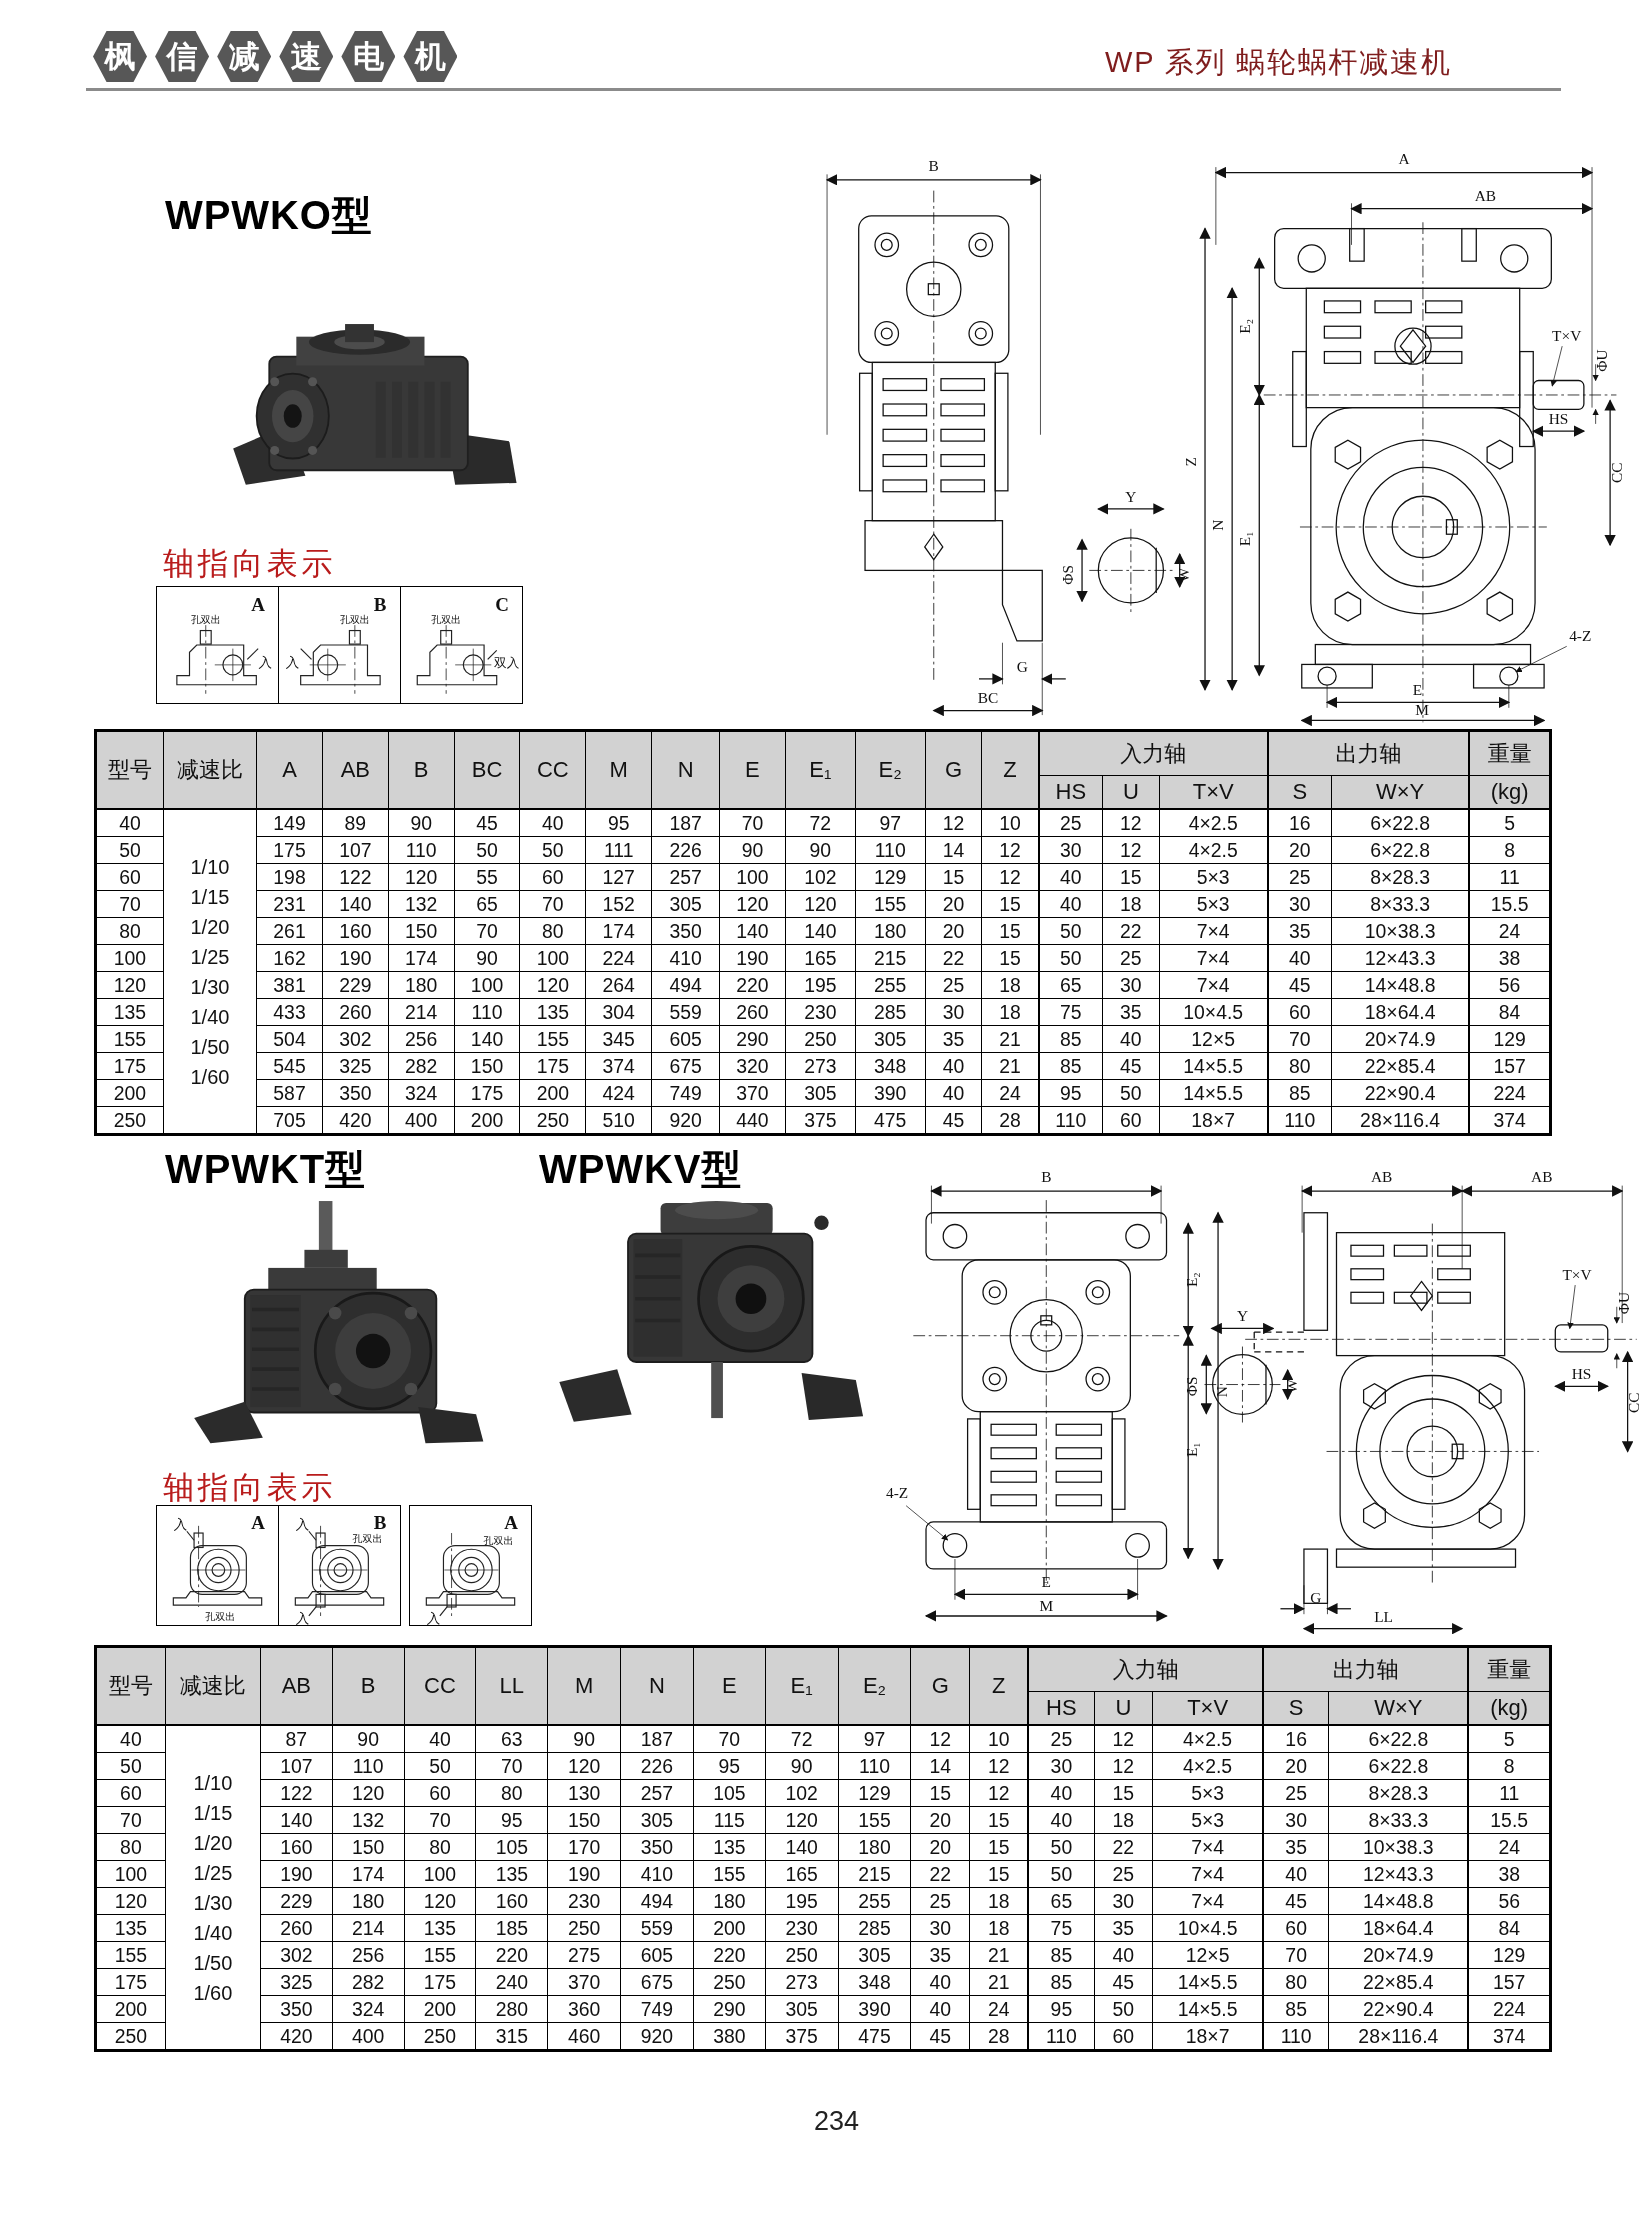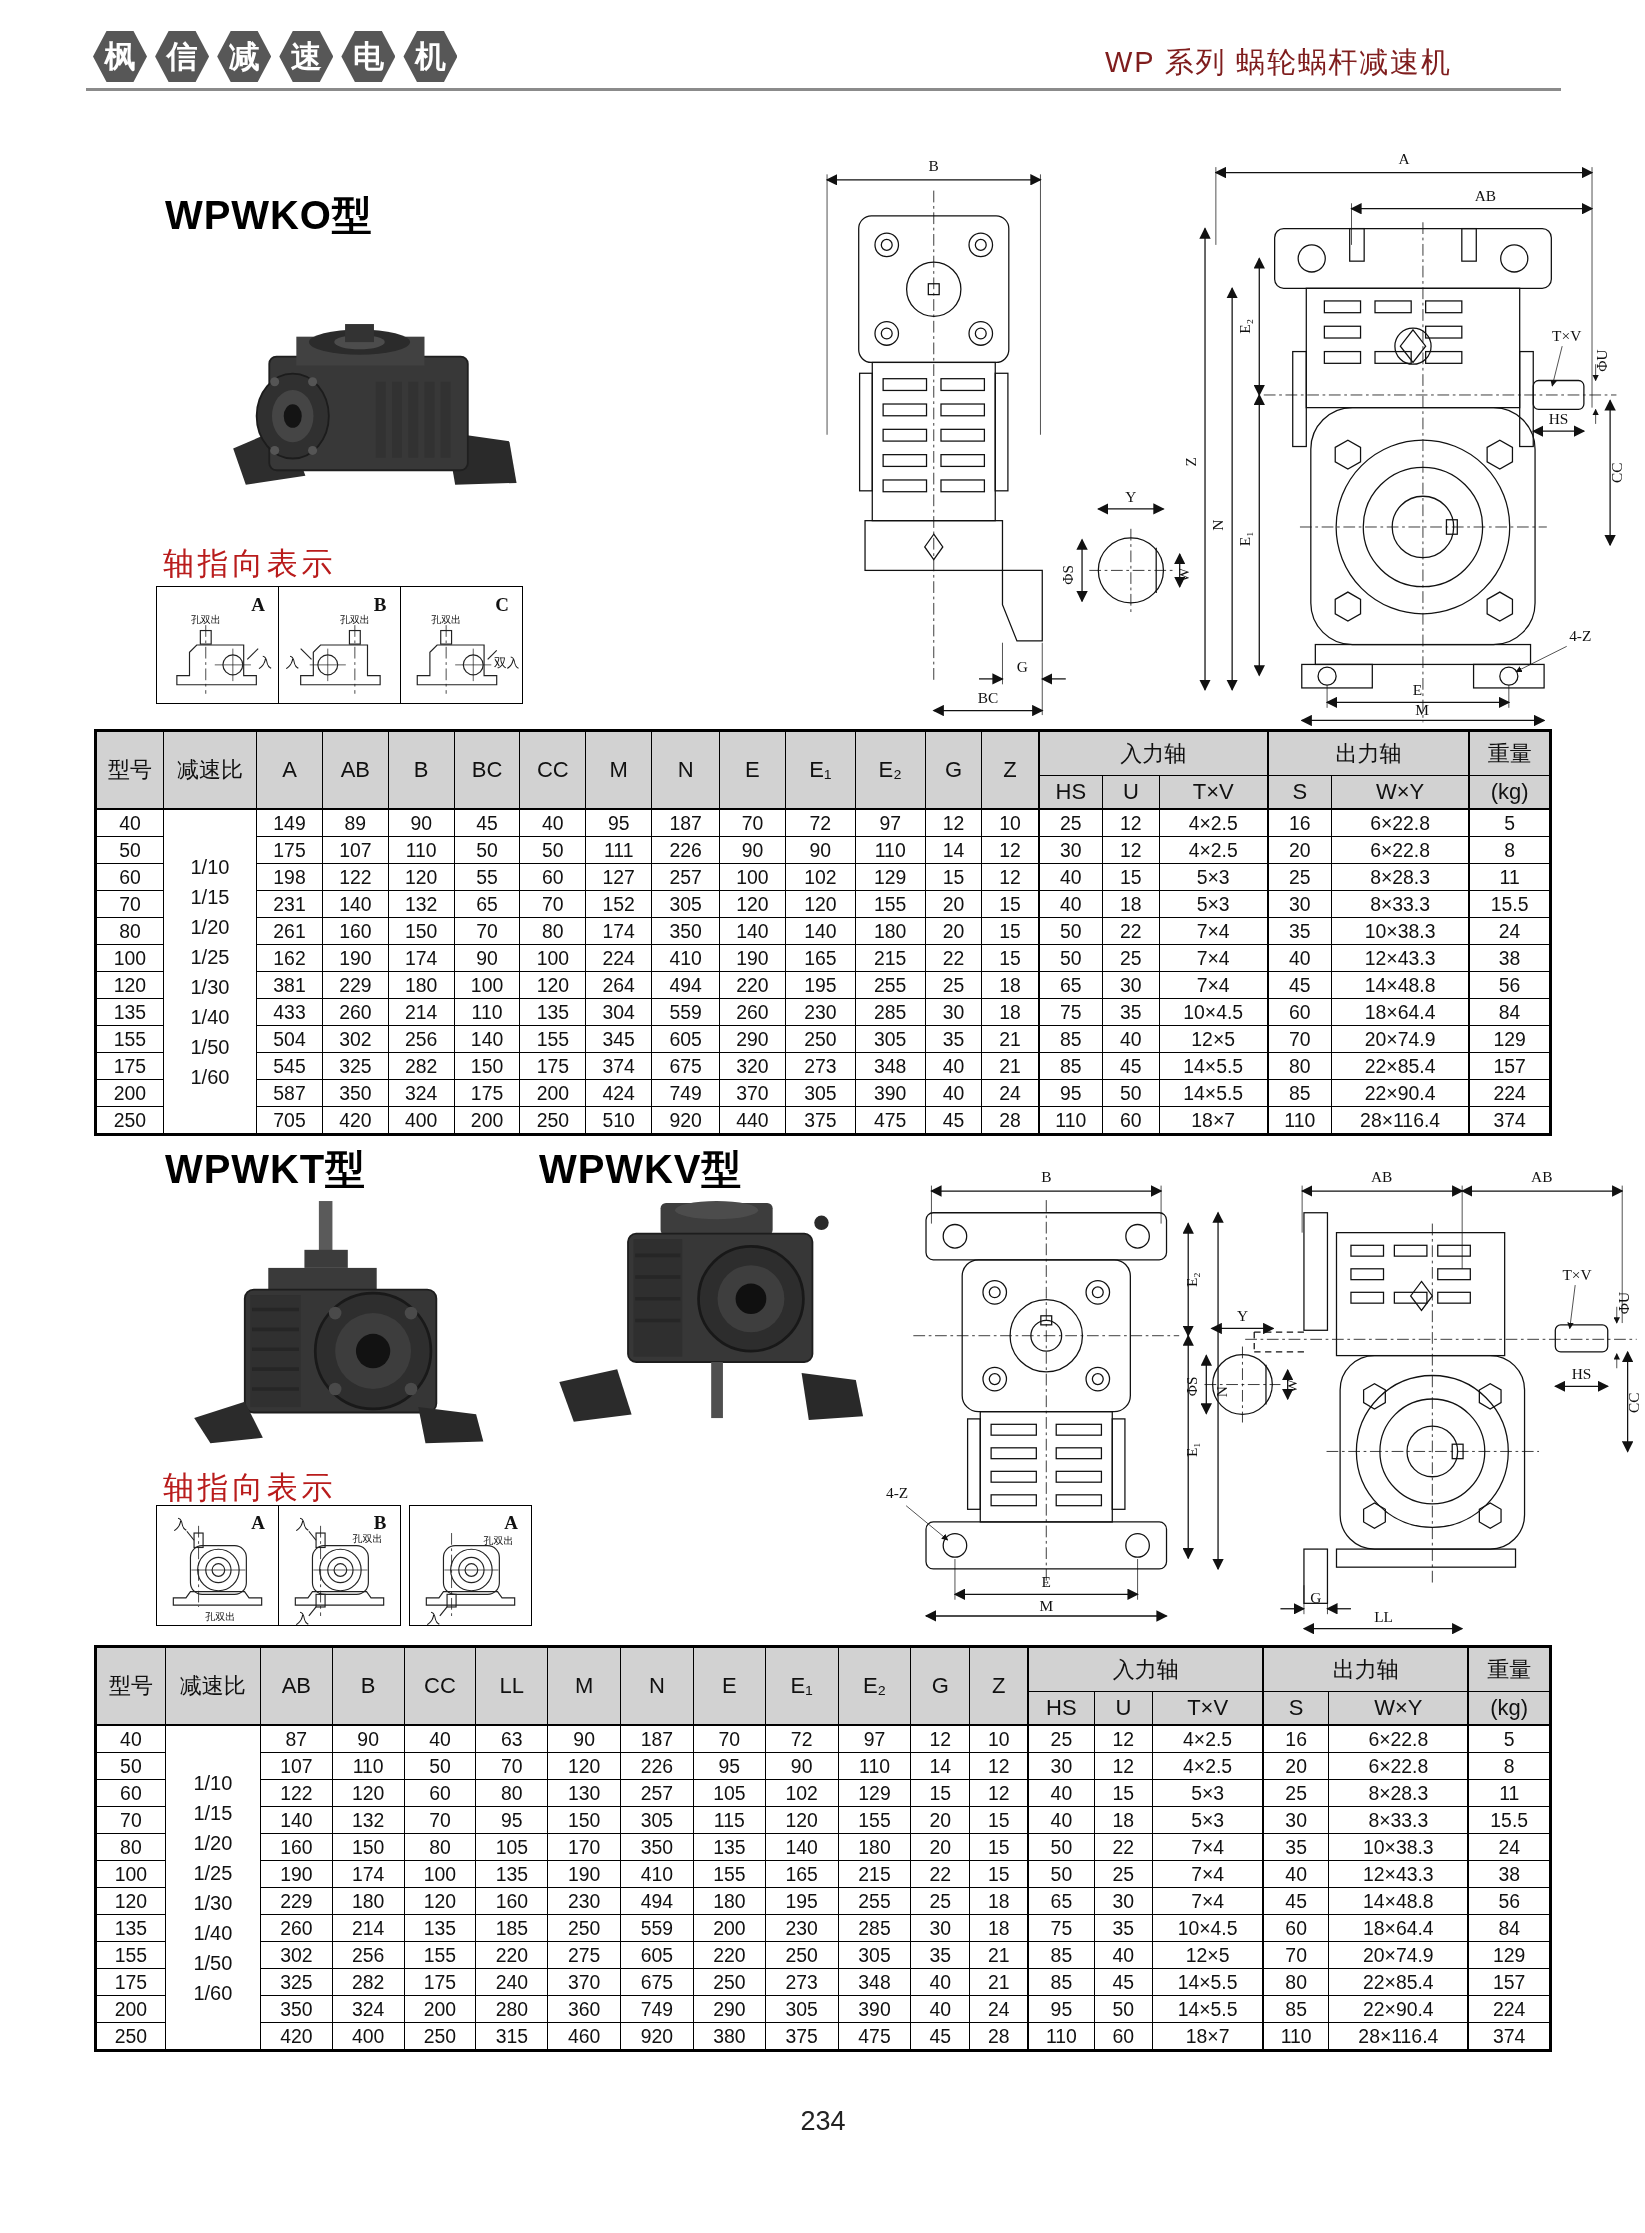--- a/index.html
+++ b/index.html
@@ -1127,15 +1127,15 @@
           <td class="bl">110</td>
           <td>60</td>
           <td>18×7</td>
           <td class="bl">110</td>
           <td>28×116.4</td>
           <td class="bl">374</td>
         </tr>
       </tbody>
     </table>
 
-  <div class="abs pageno" style="left:787px;top:2106px;width:72px;text-align:center">234</div>
+  <div class="abs pageno" style="left:787px;top:2106px;width:72px;text-align:right">234</div>
 </div>
 
 
 </body></html>

